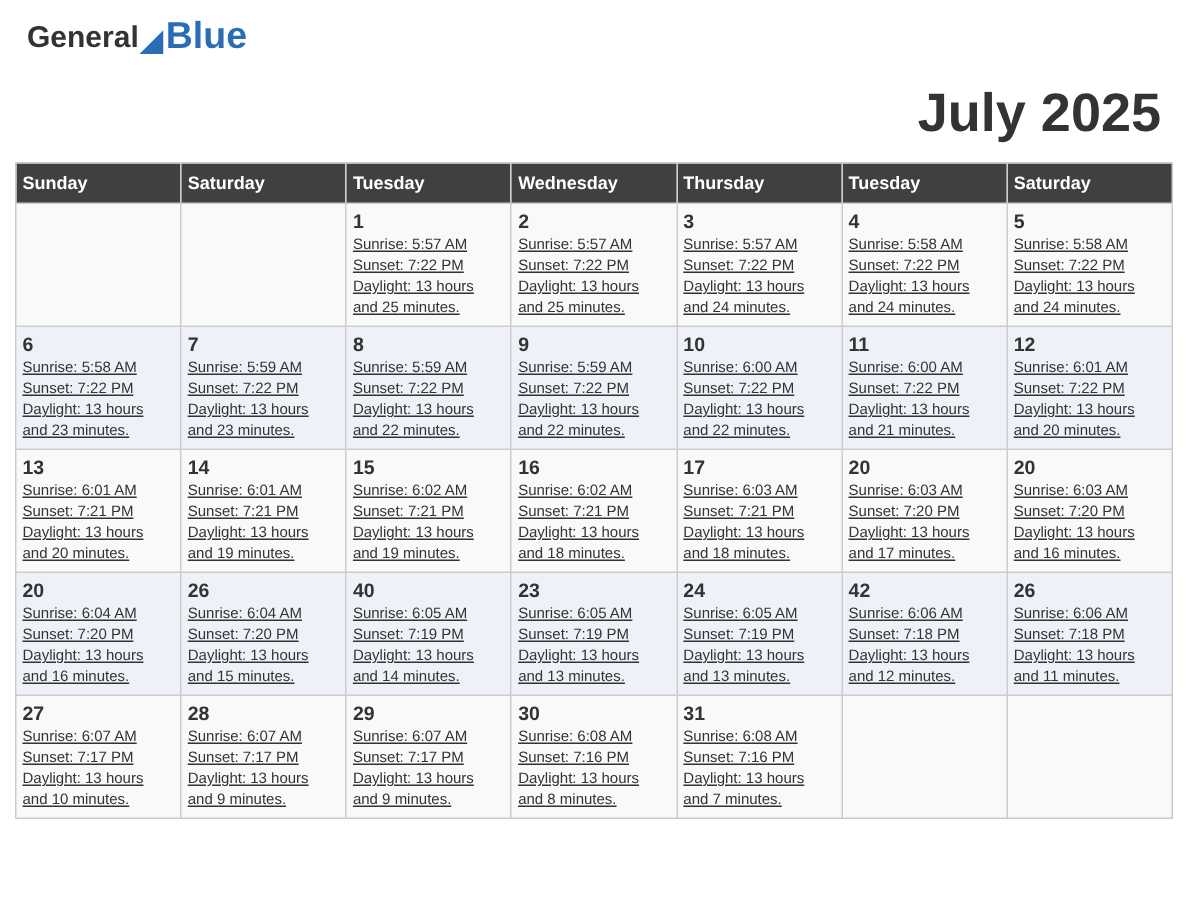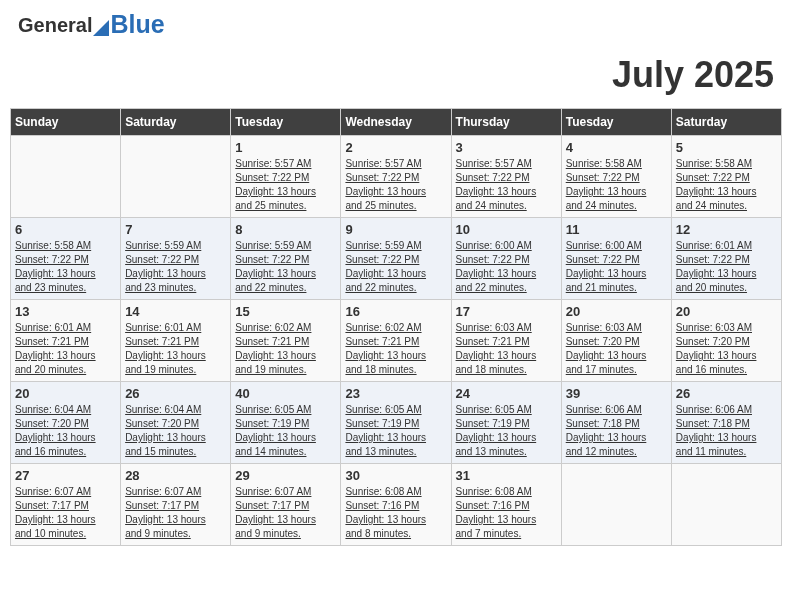--- a/index.html
+++ b/index.html
@@ -278,21 +278,21 @@
 and 13 minutes.</div>
         </td>
         <td>
           <span class="day-number">24</span>
           <div class="day-info" style="white-space: pre-line;">Sunrise: 6:05 AM
 Sunset: 7:19 PM
 Daylight: 13 hours
 and 13 minutes.</div>
         </td>
         <td>
-          <span class="day-number">39</span>
+          <span class="day-number">42</span>
           <div class="day-info" style="white-space: pre-line;">Sunrise: 6:06 AM
 Sunset: 7:18 PM
 Daylight: 13 hours
 and 12 minutes.</div>
         </td>
         <td>
           <span class="day-number">26</span>
           <div class="day-info" style="white-space: pre-line;">Sunrise: 6:06 AM
 Sunset: 7:18 PM
 Daylight: 13 hours

